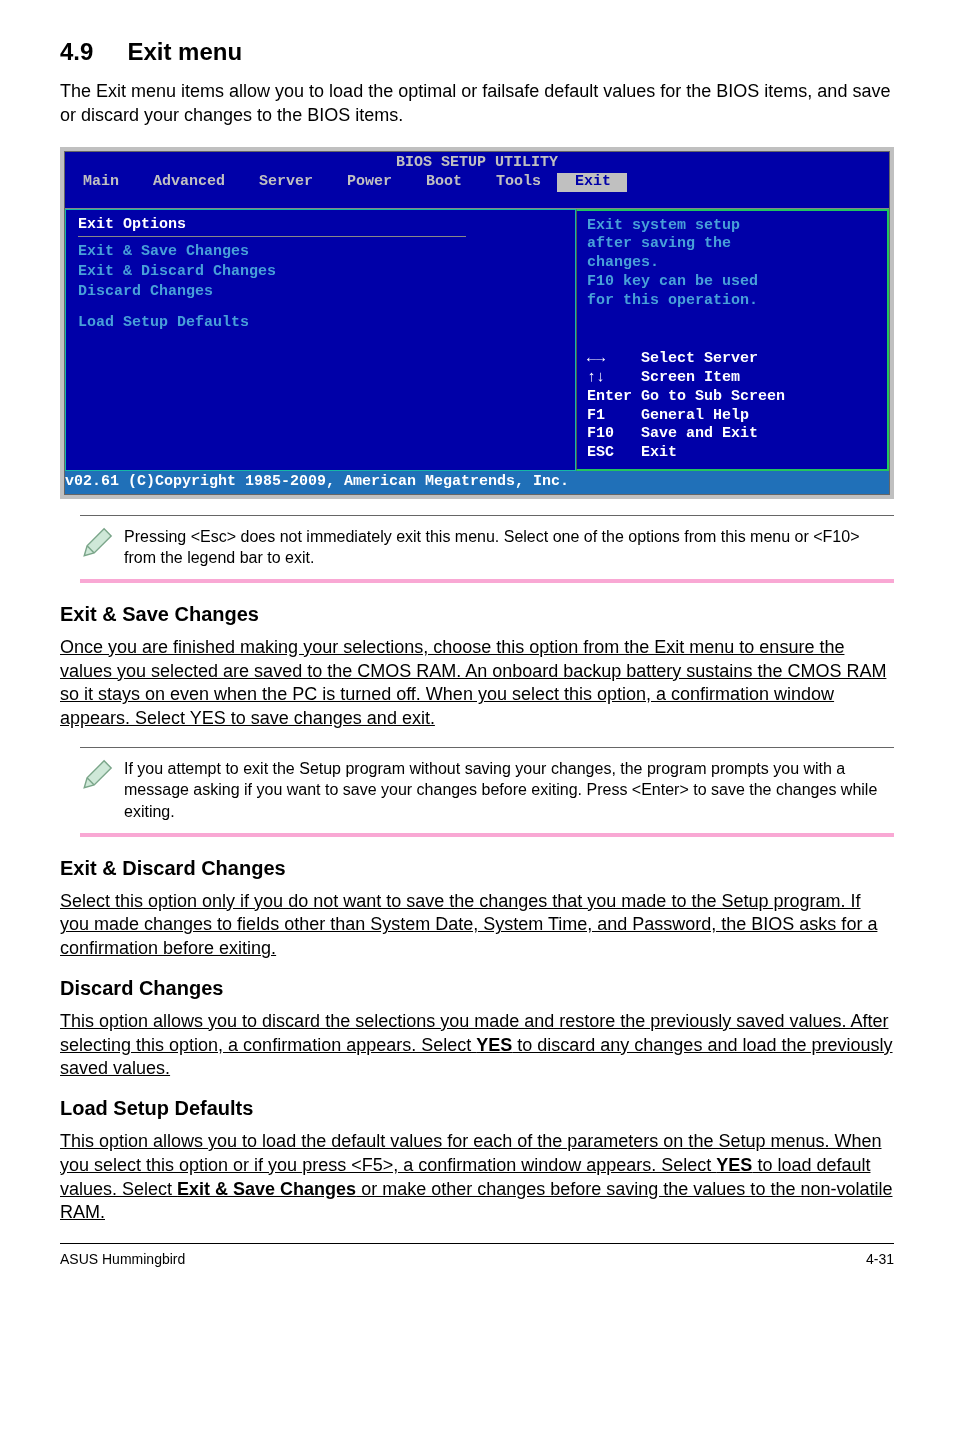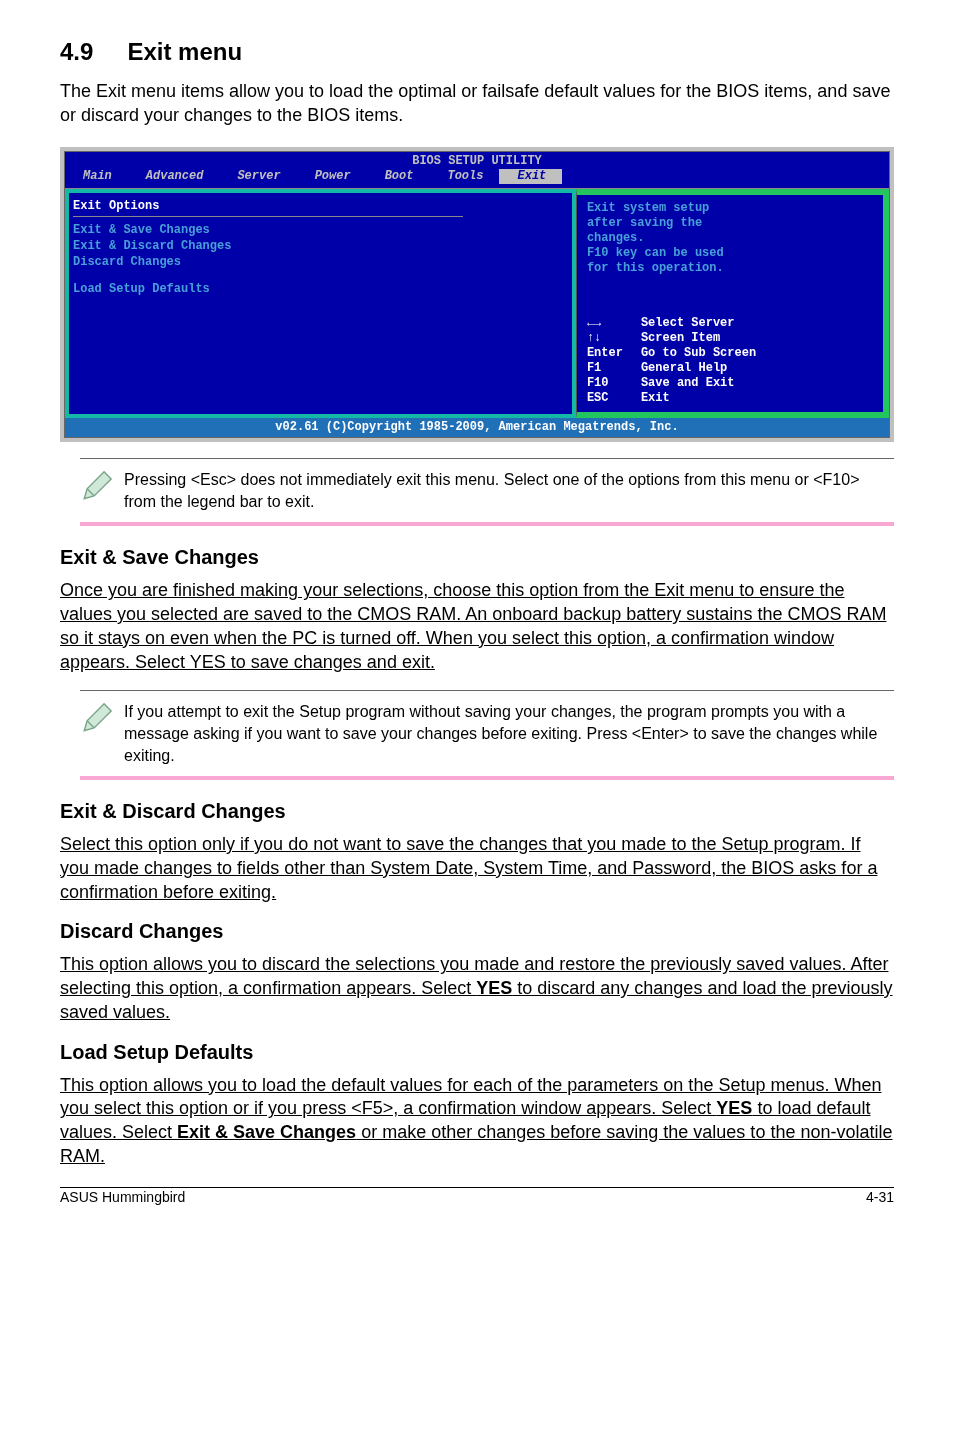--- a/index.html
+++ b/index.html
@@ -18,56 +18,55 @@
     margin-bottom: 12px;
   }
   h1.section-title .num { margin-right: 34px; }
   p.lead { margin-bottom: 20px; line-height: 1.3; }
 
   .bios-window {
     width: 100%;
     background: #c0c0c0;
     padding: 4px;
     font-family: "Courier New", monospace;
-    font-size: 12px;
+    font-size: 15px;
     line-height: 1.25;
   }
   .bios-inner {
     border: 1px solid #666;
     background: #0000a8;
     color: #fff;
     position: relative;
   }
   .bios-titlebar {
     background: #0000a8;
     color: #c0c0c0;
     text-align: center;
     font-weight: bold;
     padding: 2px 0 0 0;
   }
   .bios-tabs {
     display: flex;
     color: #c0c0c0;
     font-weight: bold;
-    padding: 0 0 4px 0;
-    font-style: italic;
+    padding: 0 0 16px 0;
   }
   .bios-tabs span { padding: 0 16px 0 18px; }
   .bios-tabs span.active {
     background: #c0c0c0;
     color: #0000a8;
   }
   .bios-body {
     display: flex;
     border-top: 1px solid #888;
   }
   .bios-left {
     flex: 1;
-    border: 4px solid #14b8a6;
-    padding: 6px 12px 60px 4px;
+    border: 1px solid #14b8a6;
+    padding: 6px 12px 60px 12px;
     color: #c0c0c0;
     background: #0000a8;
   }
   .bios-left .hdr {
     color: #fff;
     font-weight: bold;
     margin-bottom: 2px;
   }
   .bios-left hr {
     border: none;
@@ -76,35 +75,34 @@
     width: 80%;
   }
   .bios-left .opt {
     color: #48a0d8;
     font-weight: bold;
     margin: 1px 0;
   }
   .bios-left .gap { height: 10px; }
   .bios-right {
     width: 38%;
-    border: 6px solid #22c55e;
+    border: 2px solid #22c55e;
     border-left: 1px solid #555;
     padding: 6px 10px;
     background: #0000a8;
     display: flex;
     flex-direction: column;
     justify-content: space-between;
   }
   .bios-right .help { color: #48a0d8; font-weight: bold; }
   .bios-right .keys { color: #fff; font-weight: bold; margin-top: 40px; }
   .bios-right .keys div span.k { display: inline-block; width: 54px; }
   .bios-footer {
     background: #2070b8;
     color: #fff;
-    text-align: center;
     font-weight: bold;
     padding: 2px 0;
   }
 
   .note-row {
     display: flex;
     align-items: flex-start;
     margin: 16px 0 18px 20px;
     border-top: 1px solid #666;
     border-bottom: 4px solid #f9a8d4;
@@ -129,20 +127,21 @@
     line-height: 1.32;
     margin-bottom: 14px;
     text-decoration: underline;
   }
 
   .footer-row {
     display: flex;
     justify-content: space-between;
     border-top: 1px solid #000;
     margin-top: 18px;
+    padding-top: 6px;
     font-size: 14px;
   }
 </style>
 </head>
 <body>
 
 <h1 class="section-title">
   <span class="num">4.9</span><span>Exit menu</span>
 </h1>
 

